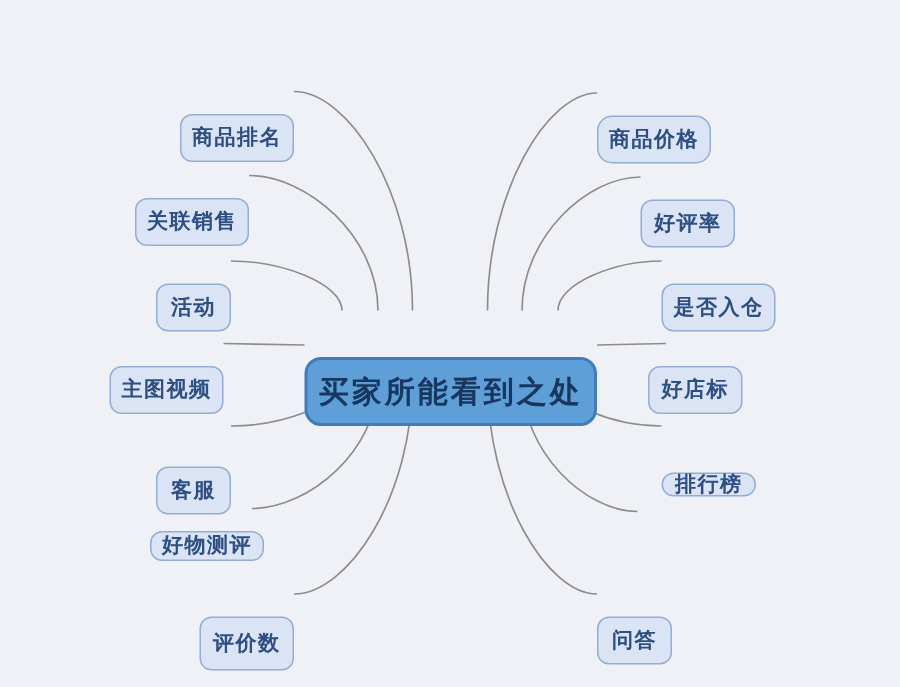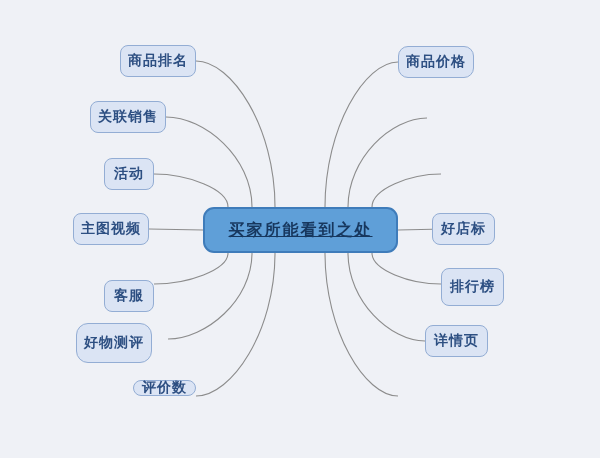--- a/index.html
+++ b/index.html
@@ -26,29 +26,29 @@
     justify-content: center;
     border-radius: 8px;
     background: var(--node-fill, #dbe4f4);
     border: 1.5px solid var(--node-border, #93add4);
     color: var(--node-text, #2d4f82);
     font-size: 14px;
     font-weight: 700;
     letter-spacing: 1px;
     white-space: nowrap;
     cursor: default;
+    margin-top: 31px;
   }
   .node.center {
     border-radius: 11px;
     background: var(--center-fill, #5f9fd8);
     border: 2px solid var(--center-border, #3f7cba);
     color: var(--center-text, #17375e);
-    font-size: 16px;
+    font-size: 20px;
     letter-spacing: 2px;
-    text-decoration: underline;
   }
 </style>
 </head>
 <body>
 
 <div id="canvas">
   <svg id="edges" width="600" height="458" viewBox="0 0 600 458" xmlns="http://www.w3.org/2000/svg">
       <path d="M 275 207 C 275 126.69999999999999, 231.55 61, 196 61" fill="none" stroke="#8c8c8c" stroke-width="1.1"></path>
       <path d="M 252 207 C 252 157.5, 204.7 117, 166 117" fill="none" stroke="#8c8c8c" stroke-width="1.1"></path>
       <path d="M 228 207 C 228 188.85, 187.3 174, 154 174" fill="none" stroke="#8c8c8c" stroke-width="1.1"></path>
@@ -64,19 +64,21 @@
       <path d="M 348 253 C 348 301.4, 390.35 341, 425 341" fill="none" stroke="#8c8c8c" stroke-width="1.1"></path>
       <path d="M 325 253 C 325 331.65, 365.15 396, 398 396" fill="none" stroke="#8c8c8c" stroke-width="1.1"></path>
     </svg>
 
 <div class="node center" style="left: 203px; top: 207px; width: 195px; height: 46px;">买家所能看到之处</div>
     <div class="node" style="left: 120px; top: 45px; width: 76px; height: 32px;">商品排名</div>
     <div class="node" style="left: 90px; top: 101px; width: 76px; height: 32px;">关联销售</div>
     <div class="node" style="left: 104px; top: 158px; width: 50px; height: 32px;">活动</div>
     <div class="node" style="left: 73px; top: 213px; width: 76px; height: 32px;">主图视频</div>
     <div class="node" style="left: 104px; top: 280px; width: 50px; height: 32px;">客服</div>
-    <div class="node" style="left: 76px; top: 323px; width: 76px; height: 40px; border-radius: 12px;">好物测评</div>
-    <div class="node" style="left: 133px; top: 380px; width: 63px; height: 16px;">评价数</div>
+    <div class="node" style="left: 100px; top: 323px; width: 76px; height: 20px;">好物测评</div>
+    <div class="node" style="left: 133px; top: 380px; width: 63px; height: 36px;">评价数</div>
     <div class="node" style="left: 398px; top: 46px; width: 76px; height: 32px; border-radius: 10px;">商品价格</div>
+    <div class="node" style="left: 427px; top: 102px; width: 63px; height: 32px;">好评率</div>
+    <div class="node" style="left: 441px; top: 158px; width: 76px; height: 32px;">是否入仓</div>
     <div class="node" style="left: 432px; top: 213px; width: 63px; height: 32px;">好店标</div>
-    <div class="node" style="left: 441px; top: 268px; width: 63px; height: 38px;">排行榜</div>
-    <div class="node" style="left: 425px; top: 325px; width: 63px; height: 32px;">详情页</div>
+    <div class="node" style="left: 441px; top: 284px; width: 63px; height: 16px;">排行榜</div>
+    <div class="node" style="left: 398px; top: 380px; width: 50px; height: 32px;">问答</div>
   </div>
 
 </body></html>

